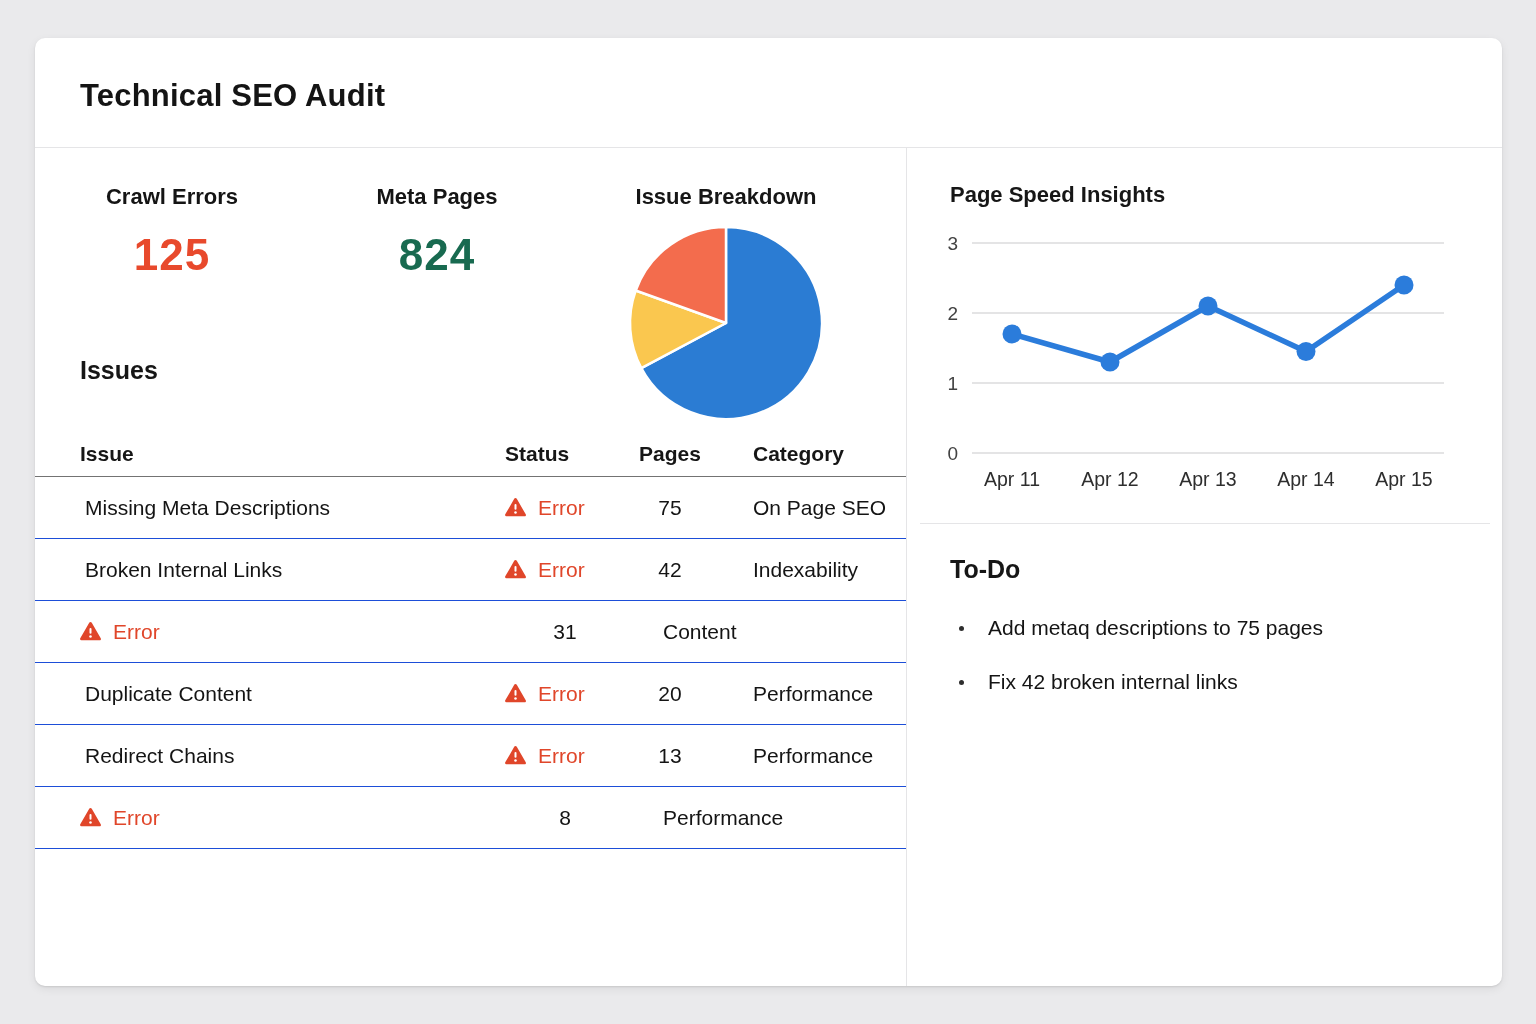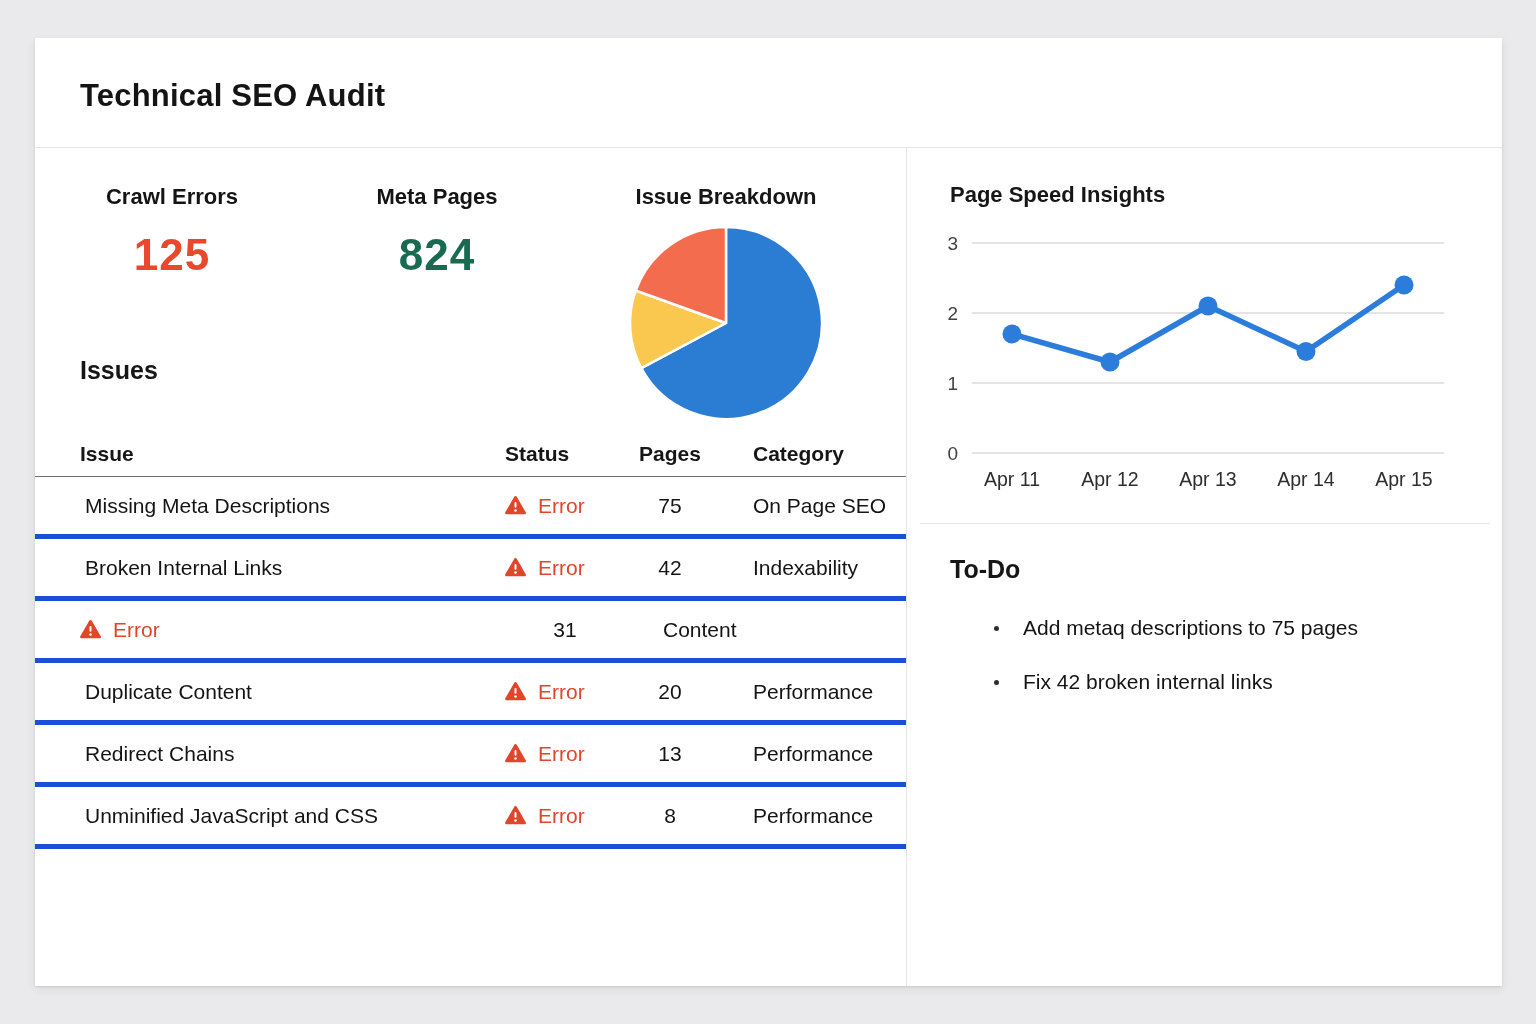--- a/index.html
+++ b/index.html
@@ -6,21 +6,21 @@
   html,body { width:1536px; height:1024px; overflow:hidden; }
   body {
     background:#EAEAEC;
     font-family:"Liberation Sans", sans-serif;
     color:#161616;
     position:relative;
   }
   .card {
     position:absolute; left:35px; top:38px;
     width:1467px; height:948px;
-    background:#ffffff; border-radius:0;
+    background:#ffffff; border-radius:10px;
     box-shadow:0 1px 2px rgba(0,0,0,.10), 0 3px 10px rgba(0,0,0,.07);
   }
   .title {
     position:absolute; left:45px; top:40px;
     font-size:31px; font-weight:700; letter-spacing:.2px; color:#141414;
   }
   .header-divider { position:absolute; left:0; right:0; top:109px; height:1px; background:#E5E5E7; }
   .vdivider { position:absolute; left:871px; top:109px; bottom:0; width:1px; background:#E5E5E7; }
 
   
@@ -45,35 +45,35 @@
 
   
   .issues-table { position:absolute; left:0; top:394px; width:871px; }
   .thead, .trow {
     display:grid;
     grid-template-columns:425px 120px 90px 1fr;
     padding-left:45px;
     align-items:center;
   }
   .thead { height:45px; border-bottom:1px solid #737373; font-size:21px; font-weight:700; }
-  .trow  { height:62px; border-bottom:5px solid #1d4ed8; font-size:21px; color:#141414; }
+  .trow  { height:62px; border-bottom:1px solid #1d4ed8; font-size:21px; color:#141414; }
   .col-pages  { text-align:center; }
   .col-category { padding-left:38px; }
   .cell-issue { padding-left:5px; }
   .cell-status { display:flex; align-items:center; gap:12px; font-size:21px; }
   .cell-status .warn-icon { width:21px; height:21px; display:inline-block; }
   .cell-pages { text-align:center; }
   .cell-category { padding-left:38px; }
 
   
   .psi-heading { position:absolute; left:915px; top:144px; font-size:22px; font-weight:700; }
   #line-chart  { position:absolute; left:871px; top:150px; width:596px; height:330px; }
   .hdivider    { position:absolute; left:885px; top:485px; width:570px; height:1px; background:#E5E5E7; }
   .todo-heading{ position:absolute; left:915px; top:517px; font-size:25px; font-weight:700; }
-  #todo-list   { position:absolute; left:955px; top:575px; list-style:none; }
+  #todo-list   { position:absolute; left:920px; top:575px; list-style:none; }
   #todo-list li {
     position:relative; padding-left:33px; margin-bottom:24px;
     font-size:21px; line-height:30px; color:#141414;
   }
   #todo-list li::before {
     content:''; position:absolute; left:4px; top:13px;
     width:5px; height:5px; border-radius:50%; background:#2e2e2e;
   }
   text { font-family:"Liberation Sans", sans-serif; }
 </style>
@@ -170,21 +170,20 @@
       <path d="M12 2.6 L22.4 20.6 H1.6 Z" fill="#E0462A" stroke="#E0462A" stroke-width="3" stroke-linejoin="round"></path>
       <rect x="10.85" y="8.1" width="2.3" height="6.5" rx="1.15" fill="#fff"></rect>
       <circle cx="12" cy="17.7" r="1.45" fill="#fff"></circle>
             </svg>
             <span>Error</span>
           </span>
           <span class="cell-pages">13</span>
           <span class="cell-category">Performance</span>
         </div>
         <div class="trow">
-          <span class="cell-issue">Unminified JavaScript and CSS</span>
           <span class="cell-status" style="color: rgb(224, 70, 42);">
             <svg class="warn-icon" viewBox="0 0 24 24">
       <path d="M12 2.6 L22.4 20.6 H1.6 Z" fill="#E0462A" stroke="#E0462A" stroke-width="3" stroke-linejoin="round"></path>
       <rect x="10.85" y="8.1" width="2.3" height="6.5" rx="1.15" fill="#fff"></rect>
       <circle cx="12" cy="17.7" r="1.45" fill="#fff"></circle>
             </svg>
             <span>Error</span>
           </span>
           <span class="cell-pages">8</span>
           <span class="cell-category">Performance</span>

